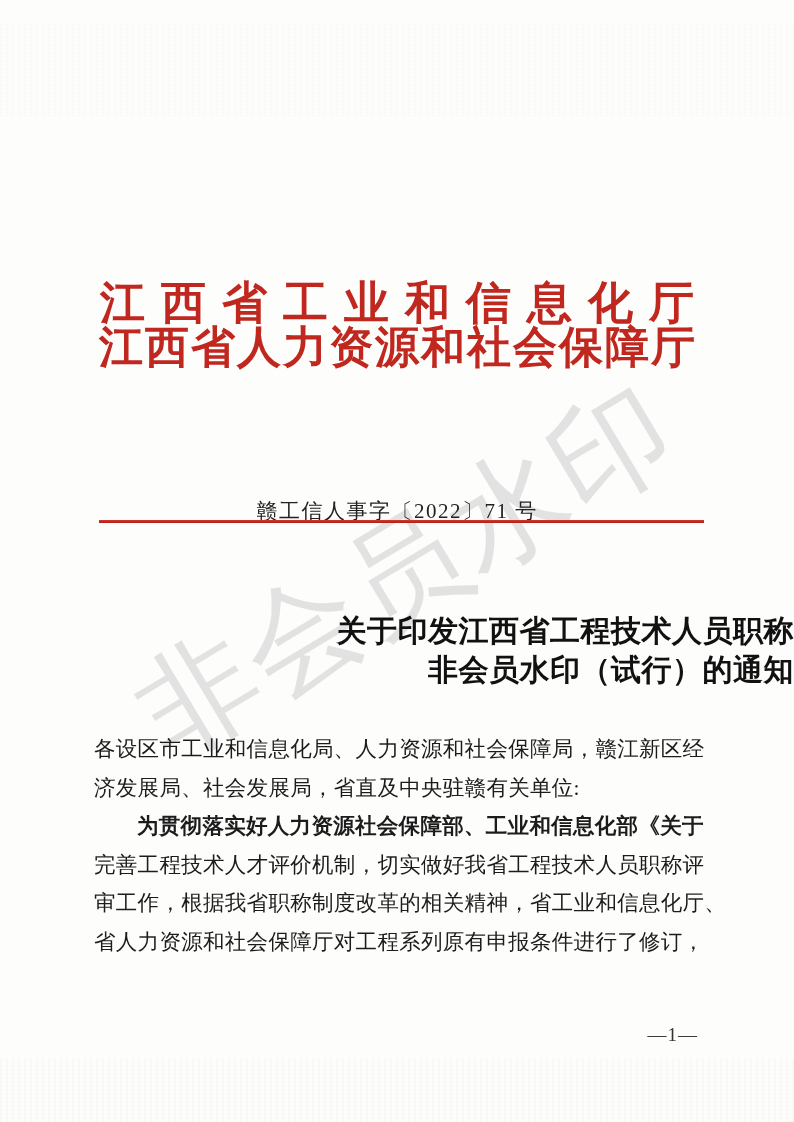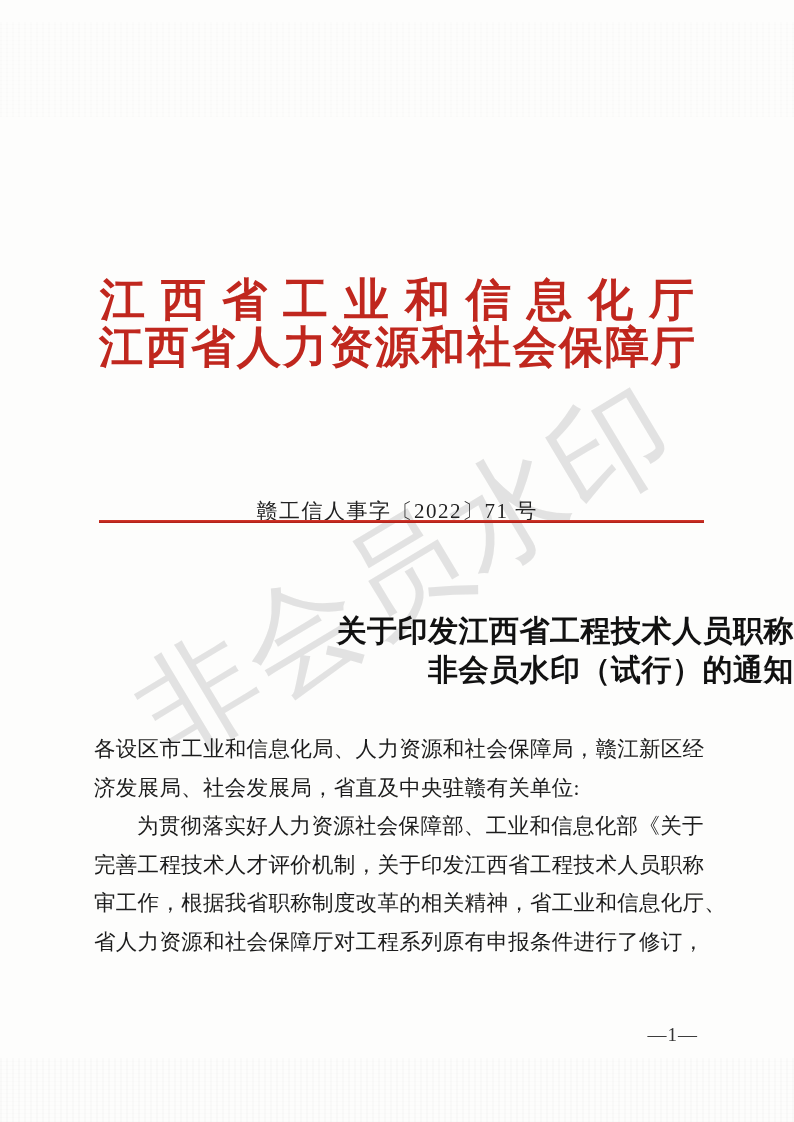--- a/index.html
+++ b/index.html
@@ -43,21 +43,21 @@
     pointer-events:none;
   }
 
   .letterhead{
     position:absolute;top:281px;left:0;right:0;
     text-align:center;color:var(--accent-red);
     font-weight:bold;
   }
   .org-line1{
     font-size:45px;line-height:1;
-    letter-spacing:16px;padding-left:16px;font-family:Liberation Mono, monospace;
+    letter-spacing:16px;padding-left:16px;
   }
   .org-line2{
     font-size:44px;line-height:1;
     letter-spacing:2px;padding-left:2px;
   }
 
   .doc-number{
     position:absolute;top:483px;left:0;right:0;
     text-align:center;
     font-size:21px;line-height:1.2;
@@ -79,21 +79,21 @@
     color:#111;
   }
 
   .body-text{
     position:absolute;top:730px;left:94px;width:614px;
     font-size:21.5px;line-height:38.6px;
     color:#1c1c1c;
     letter-spacing:.3px;
   }
   .body-line{white-space:nowrap;}
-  .body-line.indent{text-indent:43px;}
+  .body-line.indent{text-indent:43px;font-weight:bold;}
 
   .page-number{
     position:absolute;top:1024px;right:96px;
     font-size:19px;color:#333;letter-spacing:1px;
   }
 </style>
 </head>
 <body>
 
 <div class="page">
@@ -114,20 +114,20 @@
 
   <div class="doc-title">
     <div>关于印发江西省工程技术人员职称</div>
     <div>非会员水印（试行）的通知</div>
   </div>
 
   <div class="body-text">
     <div class="body-line">各设区市工业和信息化局、人力资源和社会保障局，赣江新区经</div>
     <div class="body-line">济发展局、社会发展局，省直及中央驻赣有关单位:</div>
     <div class="body-line indent">为贯彻落实好人力资源社会保障部、工业和信息化部《关于</div>
-    <div class="body-line">完善工程技术人才评价机制，关于印发江西省工程技术人员职称</div>
+    <div class="body-line">完善工程技术人才评价机制，切实做好我省工程技术人员职称评</div>
     <div class="body-line">审工作，根据我省职称制度改革的相关精神，省工业和信息化厅、</div>
     <div class="body-line">省人力资源和社会保障厅对工程系列原有申报条件进行了修订，</div>
   </div>
 
   <div class="page-number">—1—</div>
 
 </div>
 
 </body></html>

